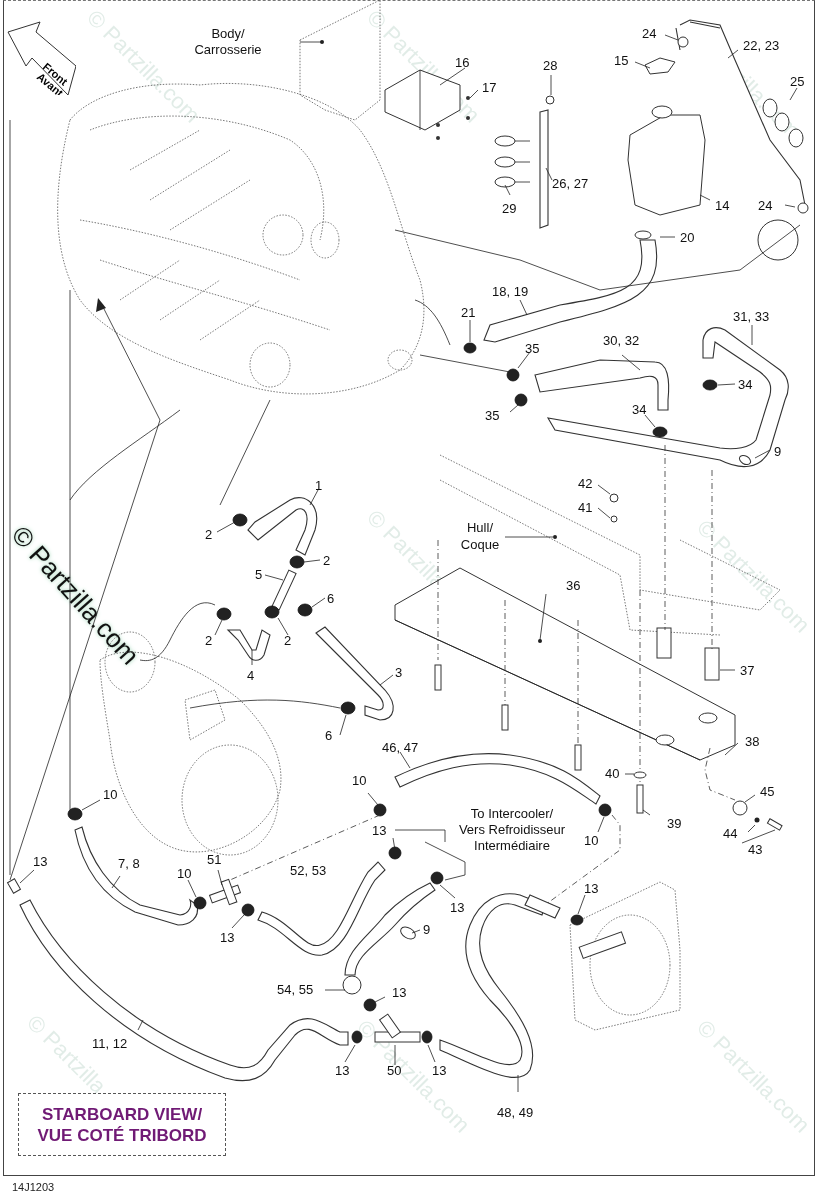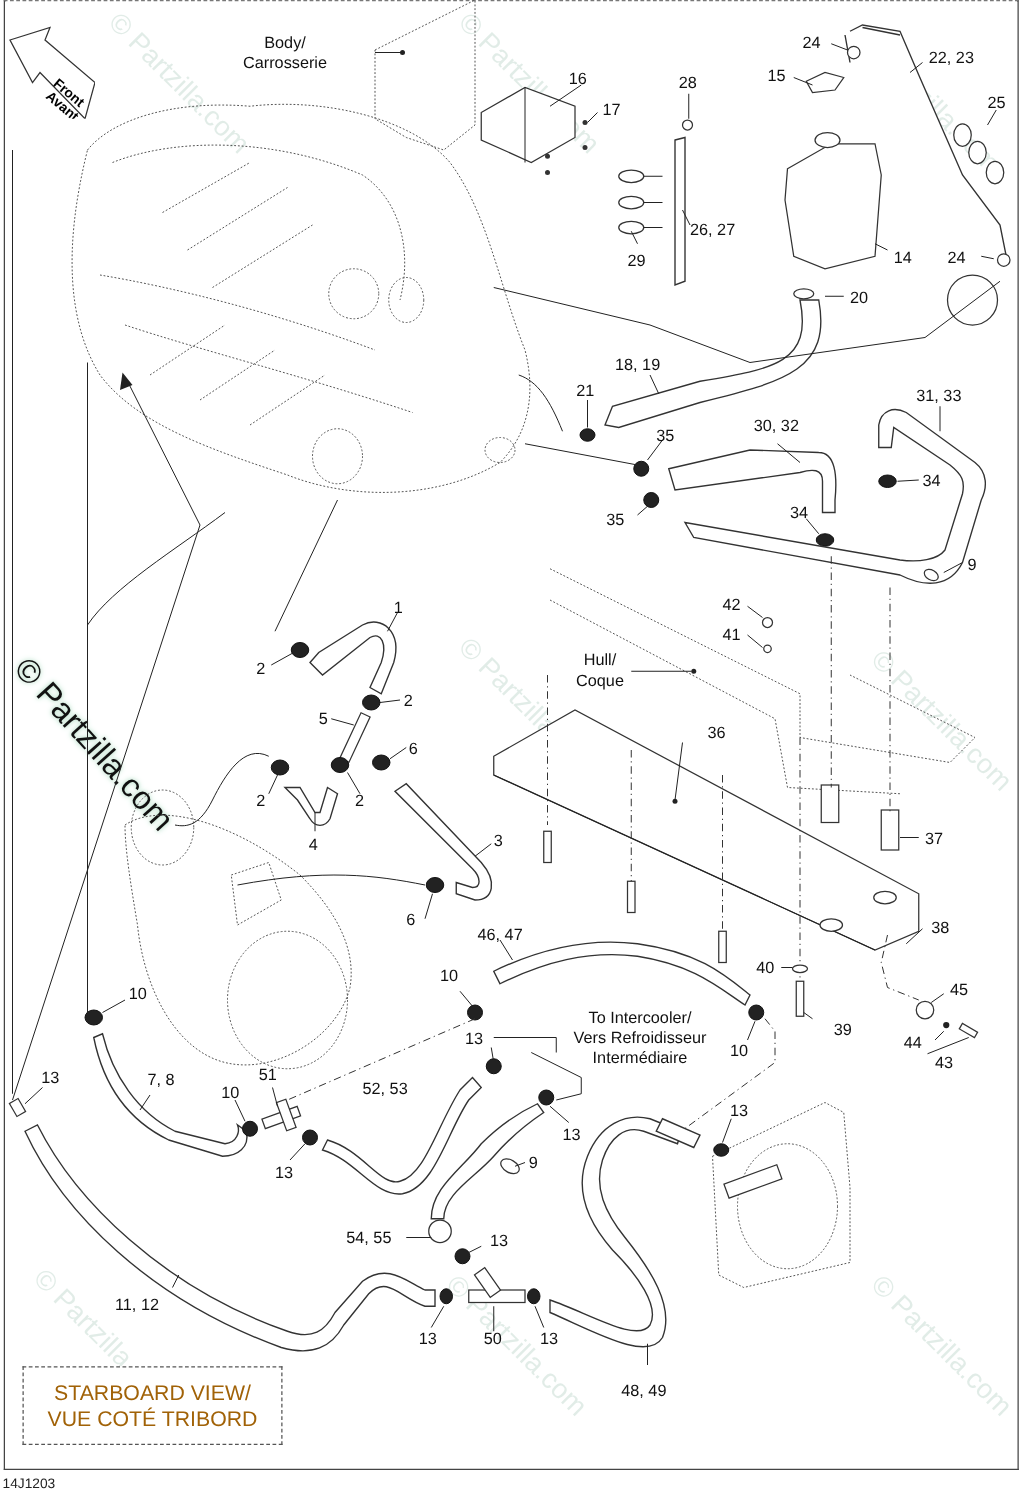--- a/index.html
+++ b/index.html
@@ -2,22 +2,22 @@
 <html><head>
 <meta charset="utf-8">
 <style>
   html, body { margin:0; padding:0; background:#ffffff; }
   body { width:819px; height:1200px; position:relative; overflow:hidden; font-family:"Liberation Sans", sans-serif; }
   #stage { position:absolute; left:0; top:0; width:819px; height:1200px; }
   .frame { position:absolute; left:3px; top:0; width:812px; height:1176px; border:1px solid #444; border-top:1px dashed #777; box-sizing:border-box; }
   .lbl { font-family:"Liberation Sans", sans-serif; font-size:13px; fill:#111; }
   .note { font-family:"Liberation Sans", sans-serif; font-size:13px; fill:#111; }
   .view-box { position:absolute; left:18px; top:1093px; width:208px; height:63px; border:1px dashed #555; background:#fff; box-sizing:border-box; display:flex; flex-direction:column; align-items:center; justify-content:center; }
-  .view-box span { font-family:"Liberation Sans", sans-serif; font-weight:normal; font-size:17px; line-height:21px; color:#a16207; }
-  .fig-id { position:absolute; left:2px; top:1181px; font-family:"Liberation Sans", sans-serif; font-size:11px; color:#222; }
+  .view-box span { font-family:"Liberation Sans", sans-serif; font-weight:bold; font-size:17px; line-height:21px; color:#701a75; }
+  .fig-id { position:absolute; left:12px; top:1181px; font-family:"Liberation Sans", sans-serif; font-size:11px; color:#222; }
   .wm { position:absolute; font-family:"Liberation Sans", sans-serif; color:rgba(170,200,185,0.35); font-size:22px; transform:rotate(45deg); transform-origin:left top; white-space:nowrap; pointer-events:none; }
   .wm-big { position:absolute; left:28px; top:520px; font-family:"Liberation Sans", sans-serif; font-size:26px; color:#111; transform:rotate(48deg); transform-origin:left top; white-space:nowrap; text-shadow:0 0 3px #bfe3cf,0 0 5px #bfe3cf; }
   .front { position:absolute; left:6px; top:20px; width:70px; height:75px; }
   .hose { fill:none; stroke:#333; stroke-width:1.1; }
   .hosefill { fill:#fff; stroke:#333; stroke-width:1.1; }
   .lead { stroke:#222; stroke-width:0.8; fill:none; }
   .dash { stroke:#333; stroke-width:0.8; fill:none; stroke-dasharray:6 3 1 3; }
   .dot { stroke:#555; stroke-width:0.8; fill:none; stroke-dasharray:1.5 1.5; }
   .clamp { fill:#222; stroke:#111; stroke-width:0.8; }
   .part { fill:#fff; stroke:#333; stroke-width:1; }

